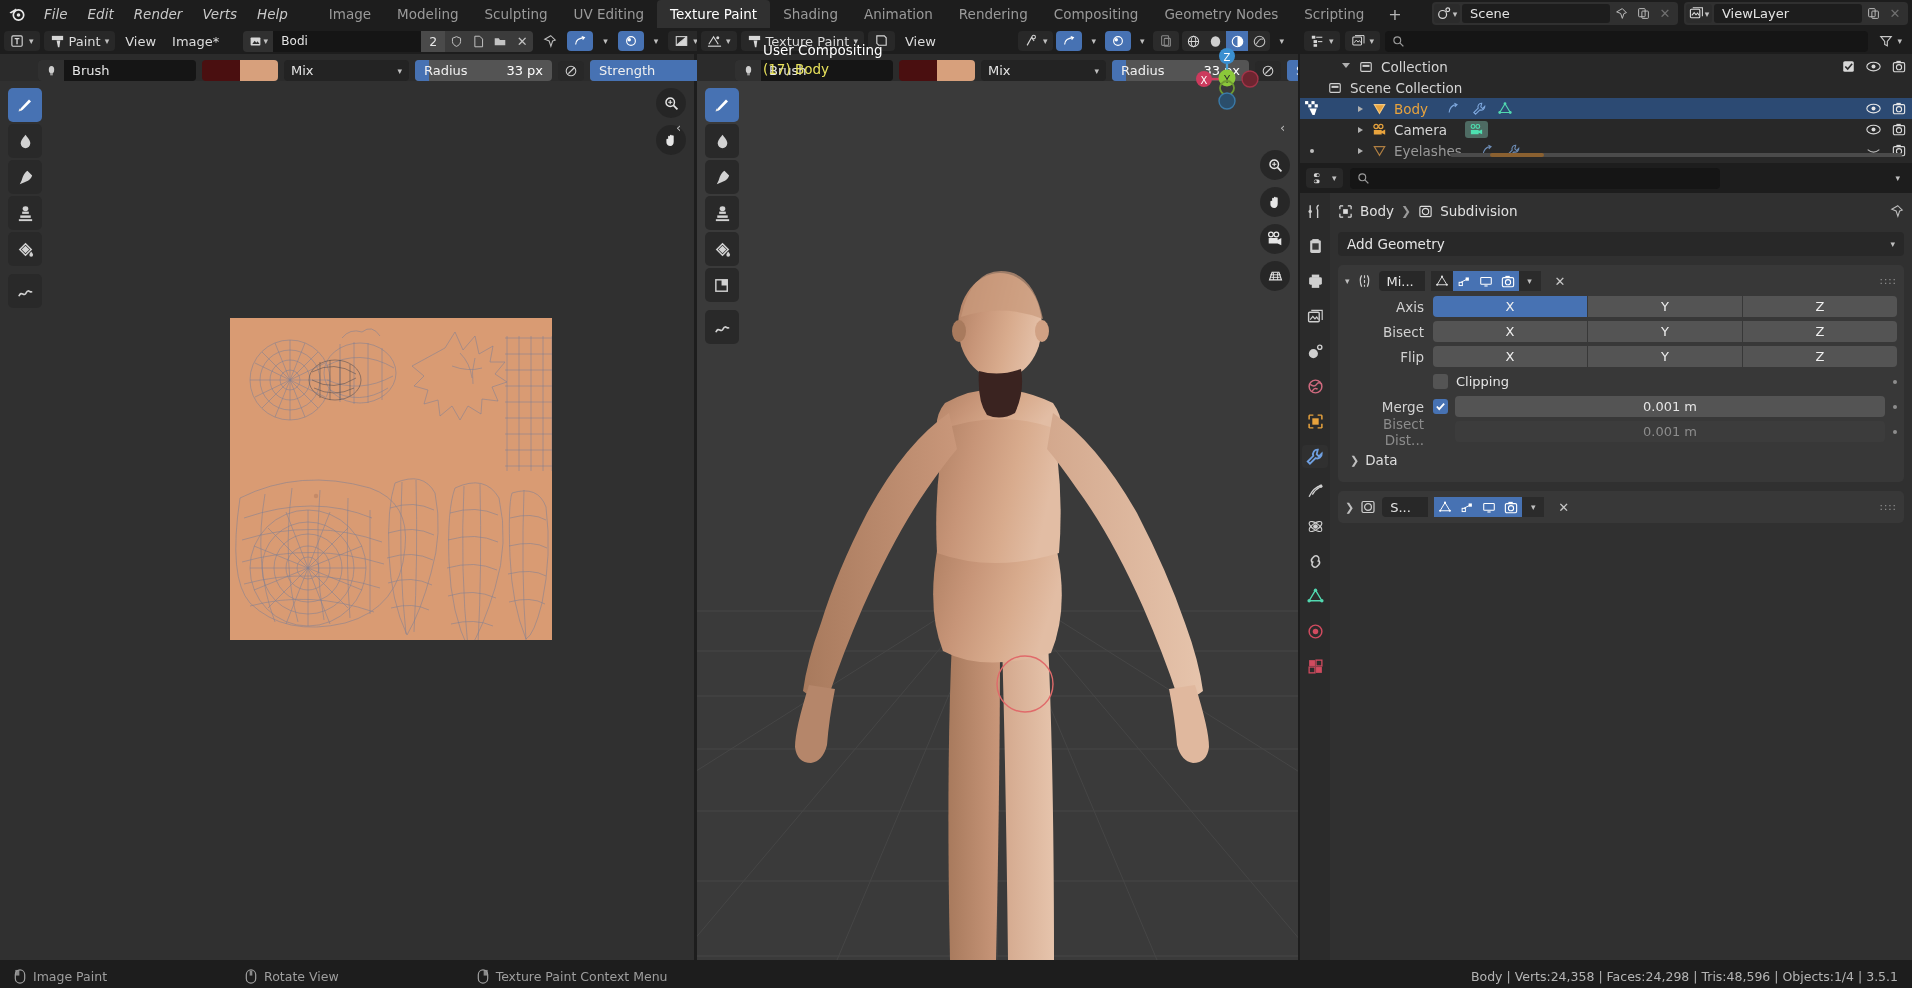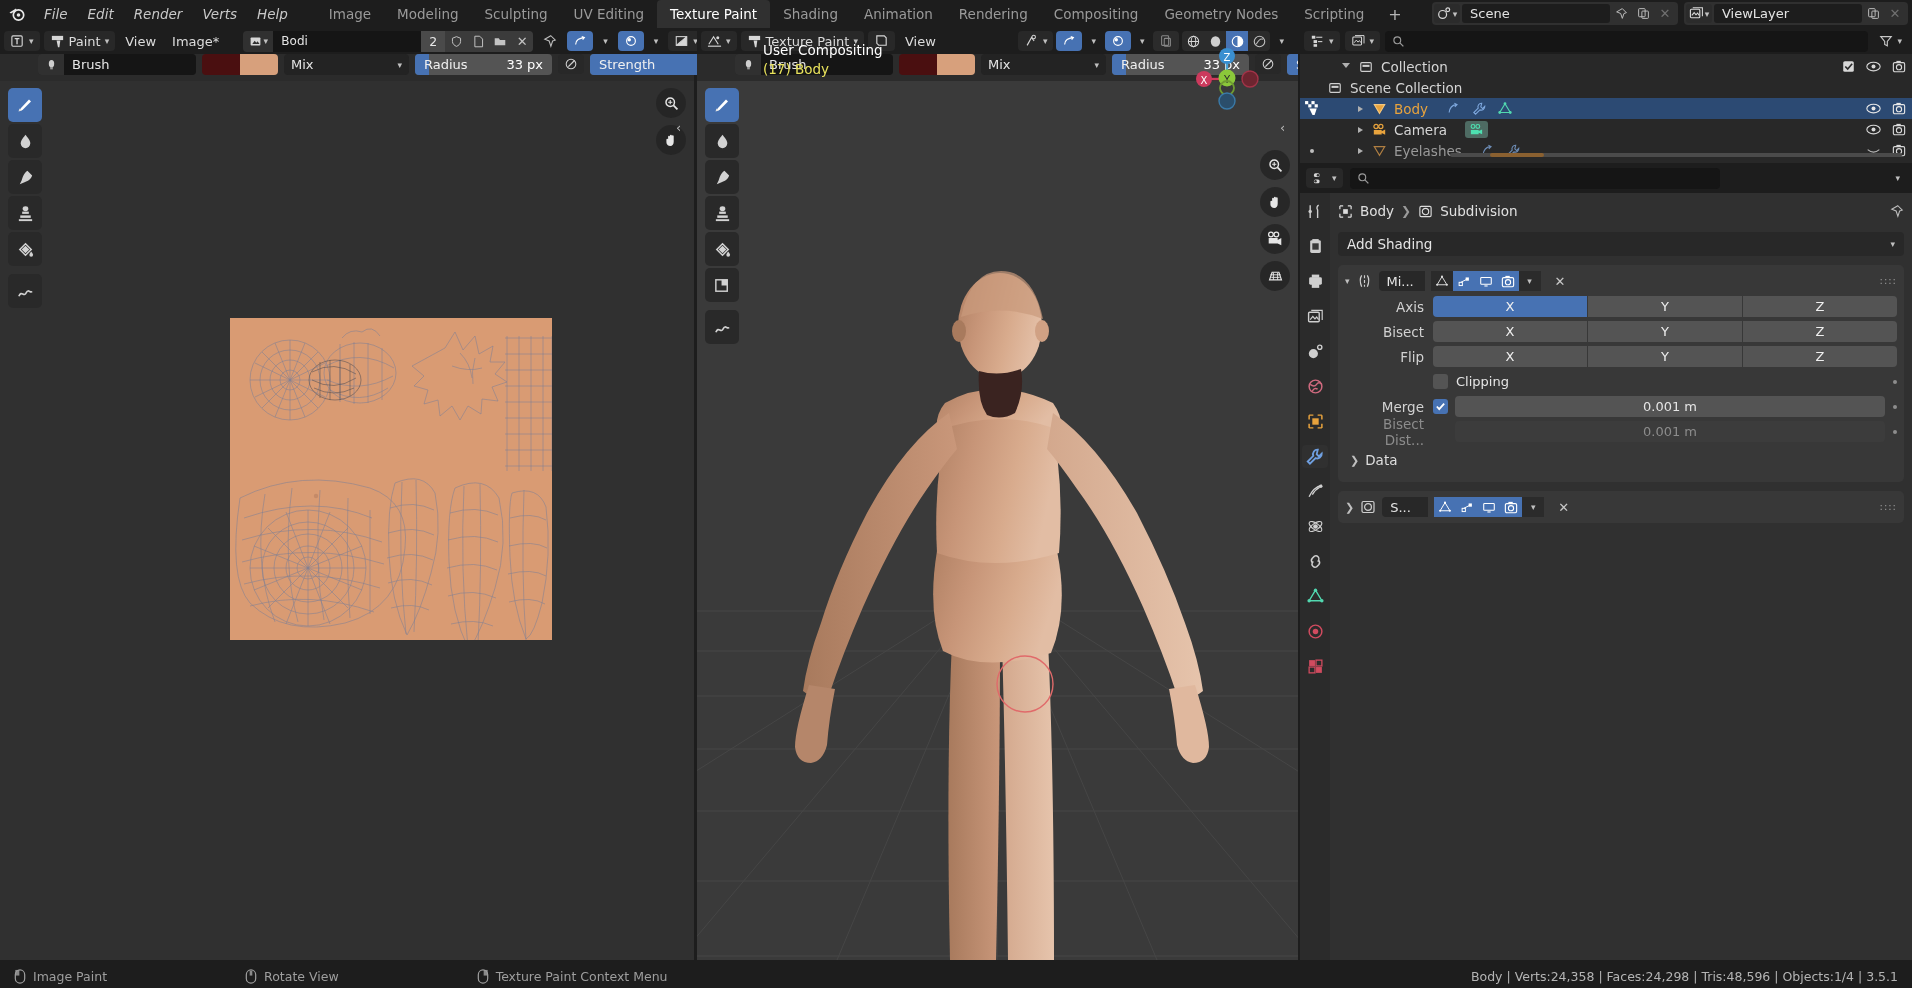--- a/index.html
+++ b/index.html
@@ -59,21 +59,21 @@
                    background:#303030; height:21px; border-radius:4px 0 0 4px;}
   .idname{ background:#151515; height:21px; display:flex; align-items:center; padding:0 8px;
            width:148px; font-size:12px; color:#e3e3e3;}
   .idusers{ background:#4a4a4a; height:21px; display:flex; align-items:center; padding:0 8px;
             font-size:12.5px; color:#e8e8e8;}
   .idbtn{ width:22px; height:21px; display:flex; align-items:center; justify-content:center; color:#c3c3c3;
           background:#3b3b3b;}
   .idbtn.last{ border-radius:0 4px 4px 0; }
 
   
-  .brushrow{ display:flex; align-items:flex-start; gap:6px; height:100%; padding-left:34px; }
+  .brushrow{ display:flex; align-items:flex-end; gap:6px; height:100%; padding-left:34px; }
   .brushfield{ display:flex; align-items:center; background:#232323; border-radius:4px; height:21px; }
   .brushfield .bi{ width:26px; display:flex; align-items:center; justify-content:center; background:#303030;
                    height:21px; border-radius:4px 0 0 4px;}
   .brushfield .bn{ background:#151515; width:132px; height:21px; display:flex; align-items:center;
                    padding:0 8px; border-radius:0 4px 4px 0; font-size:13px;}
   .swatches{ display:flex; height:21px; border-radius:4px; overflow:hidden; }
   .sw{ width:38px; height:21px; }
   .selbox{ background:#232323; border-radius:4px; height:21px; width:125px; display:flex;
            align-items:center; justify-content:space-between; padding:0 7px; font-size:13px; }
   .slider{ position:relative; height:21px; border-radius:4px; background:#545454; overflow:hidden;
@@ -1119,21 +1119,21 @@
         </span>
         <span>Subdivision</span>
         <span style="margin-left:auto;">
           <svg width="14" height="14" viewBox="0 0 16 16">
               <path d="M9 2 L14 7 L11 8 L9 14 L7 8 L2 6 Z" fill="none" stroke="#bdbdbd" stroke-width="1.2"></path>
             </svg>
         </span>
       </div>
 
       <div class="addmod">
-        <span>Add Shading</span>
+        <span>Add Geometry</span>
         <span class="chev">▾</span>
       </div>
 
       <div class="modpanel">
         <div class="modhdr">
           <span class="chev">▾</span>
           <span>
             <svg width="17" height="16" viewBox="0 0 18 16">
                 <path d="M6 2 q-3 5 0 12 M12 2 q3 5 0 12" fill="none" stroke="#cfcfcf" stroke-width="1.3"></path>
                 <path d="M9 2 v3 M9 7 v3 M9 12 v2" stroke="#cfcfcf" stroke-width="1.2"></path>

